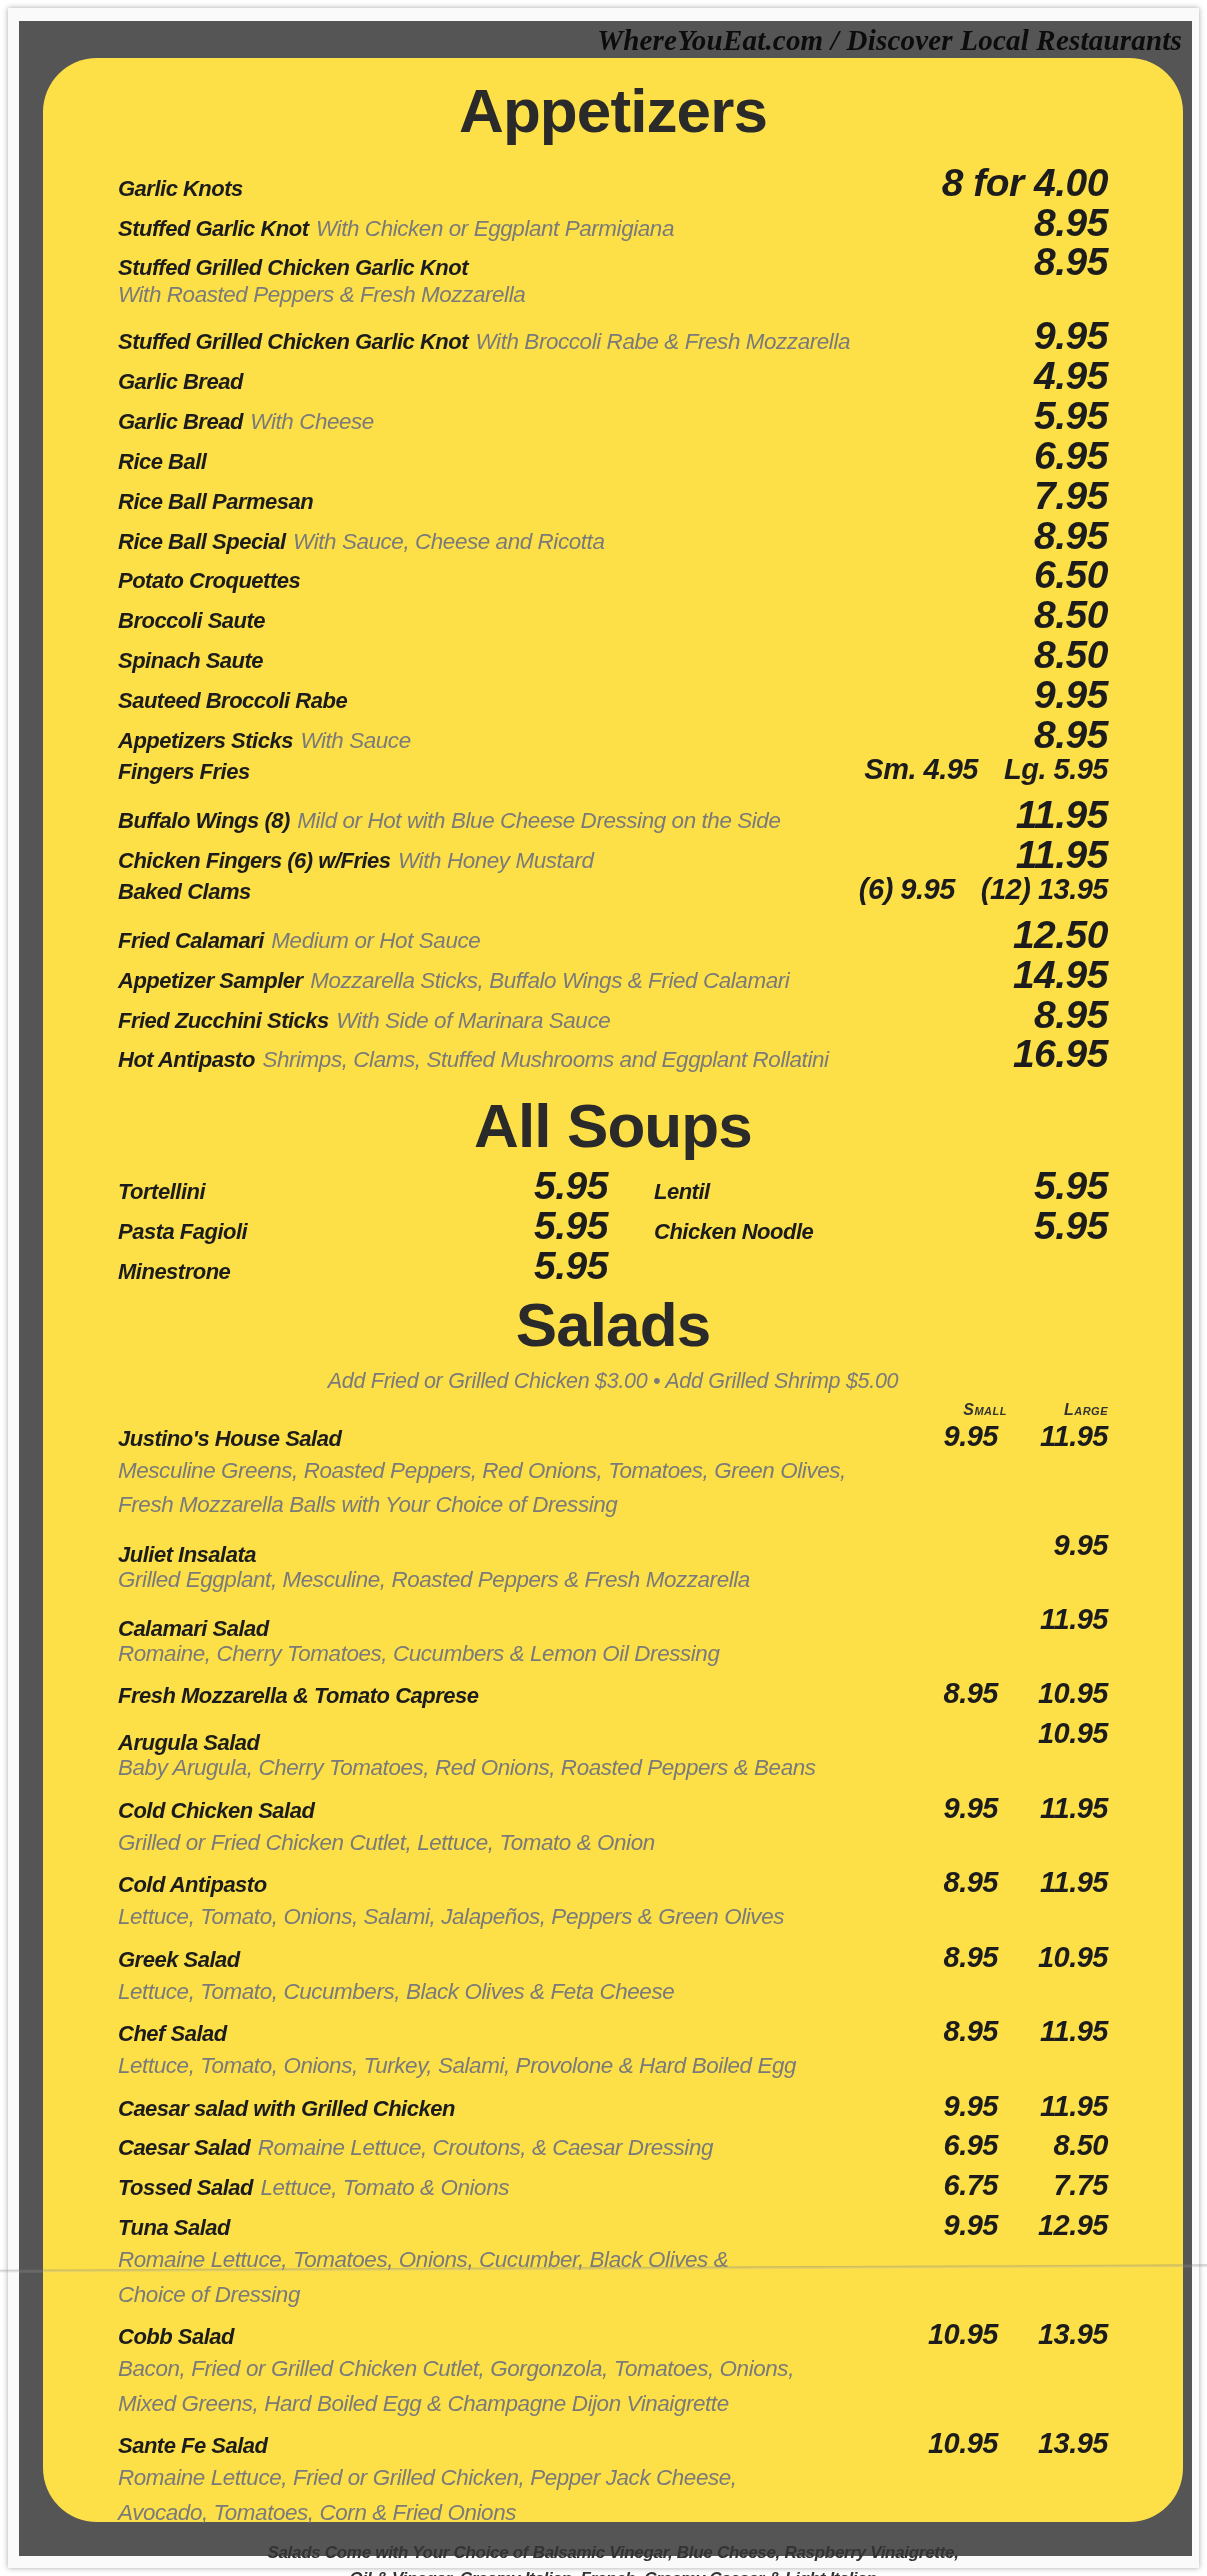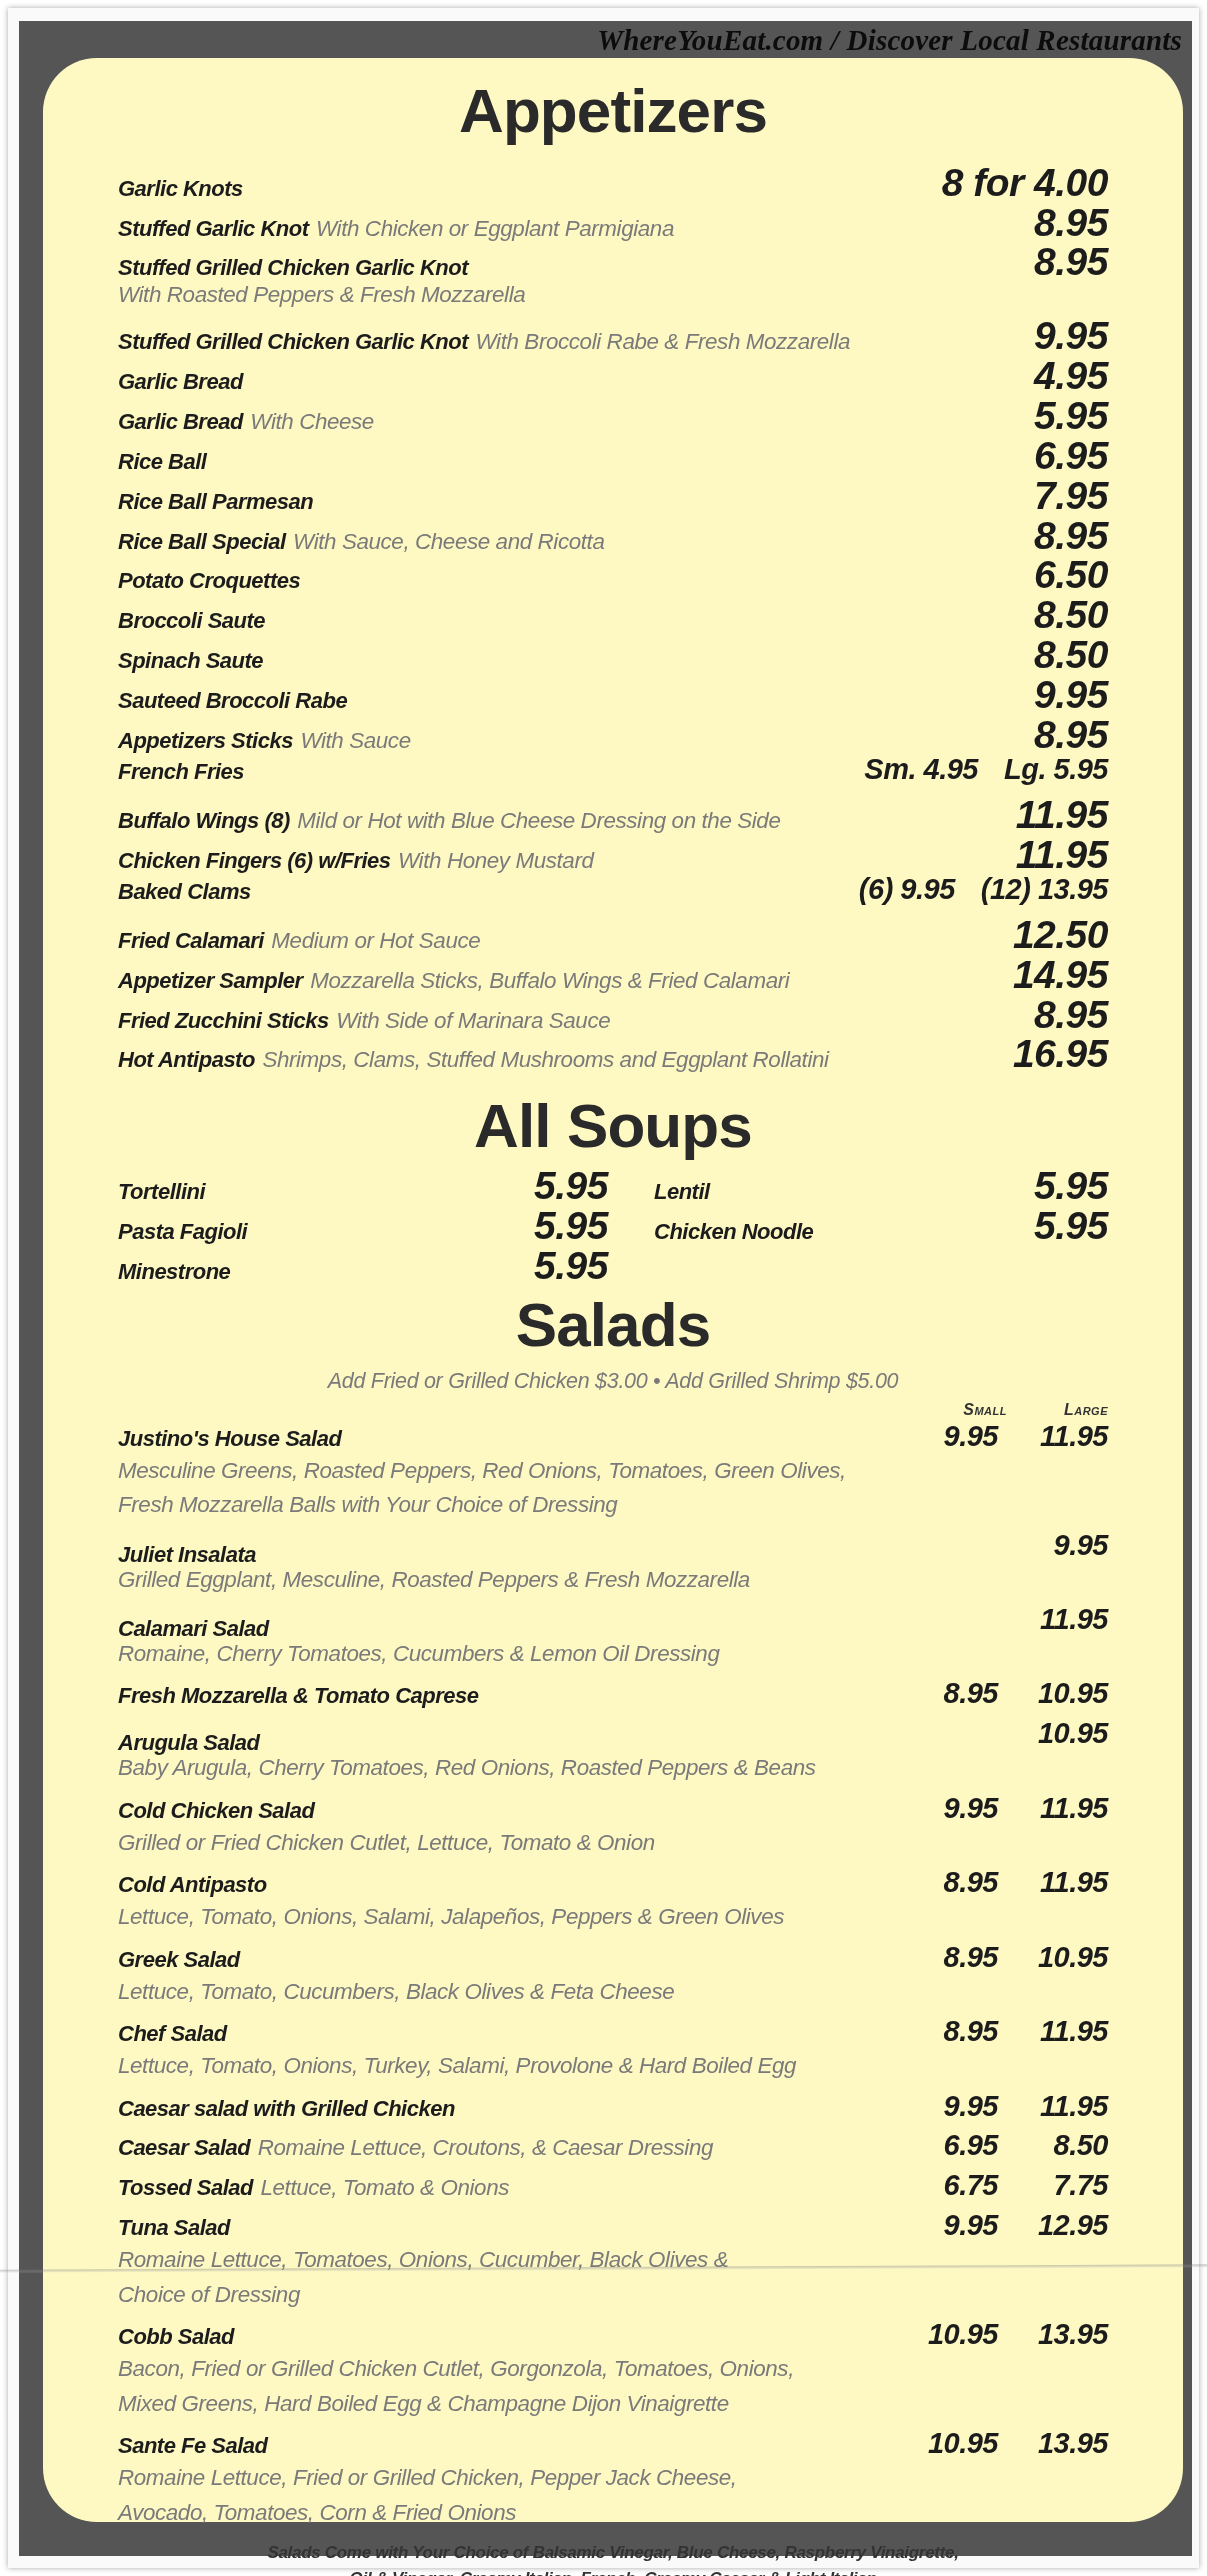--- a/index.html
+++ b/index.html
@@ -1,20 +1,20 @@
 <!DOCTYPE html>
 <html style="font-size:15px"><head>
 <meta charset="utf-8">
 <style>
   html,body{margin:0;padding:0;background:#ffffff;}
   body{width:1208px;height:2576px;position:relative;overflow:hidden;font-family:"Liberation Sans","DejaVu Sans",sans-serif;}
   .outer-shadow{position:absolute;left:7.5px;top:7.5px;width:1191px;height:2560px;background:#fafafa;box-shadow:0 0 5.6px rgba(0,0,0,0.35);}
   .frame{position:absolute;left:18.7px;top:20.5px;width:1173px;height:2535px;background:#555555;}
   .watermark{position:absolute;right:26px;top:24px;font-family:"Liberation Serif","DejaVu Serif",serif;font-style:italic;font-weight:bold;font-size:29px;color:#0c0c0c;letter-spacing:0.2px;}
-  .card{position:absolute;left:43px;top:58px;width:1140px;height:2464px;background:#fef9c3;border-radius:54px;}
+  .card{position:absolute;left:43px;top:58px;width:1140px;height:2464px;background:#fde047;border-radius:54px;}
   .content{position:absolute;left:75px;right:75px;top:0;}
   .section-title{text-align:center;font-weight:bold;color:#2a2a2a;letter-spacing:-0.9px;}
   .t-app{position:absolute;left:0;right:0;top:17px;font-size:62px;}
   .row{position:absolute;left:0;right:0;height:39px;display:flex;align-items:baseline;white-space:nowrap;}
   .name{font-weight:bold;font-style:italic;font-size:22px;color:#1c1c1c;letter-spacing:-0.5px;}
   .desc{font-style:italic;font-size:22.4px;color:#7a7a7a;margin-left:7.5px;letter-spacing:-0.4px;}
   .price{margin-left:auto;font-weight:bold;font-style:italic;font-size:39px;color:#1c1c1c;letter-spacing:-0.5px;text-align:right;}
   .price2{display:flex;margin-left:auto;gap:0;}
   .pcol{font-weight:bold;font-style:italic;font-size:29px;color:#1c1c1c;text-align:right;letter-spacing:-0.5px;}
   .desc-line{position:absolute;left:0;font-style:italic;font-size:22.4px;color:#7a7a7a;white-space:nowrap;letter-spacing:-0.4px;}
@@ -90,21 +90,21 @@
       <div class="row" style="top:615px">
         <span class="name">Sauteed Broccoli Rabe</span>
         <span class="price">9.95</span>
       </div>
       <div class="row" style="top:655px">
         <span class="name">Appetizers Sticks</span>
         <span class="desc">With Sauce</span>
         <span class="price">8.95</span>
       </div>
       <div class="row" style="top:695px">
-        <span class="name">French Fries</span>
+        <span class="name">Fingers Fries</span>
         <span class="price2">
           <span class="pcol" style="margin-right:26px">Sm. 4.95</span>
           <span class="pcol">Lg. 5.95</span>
         </span>
       </div>
       <div class="row" style="top:735px">
         <span class="name">Buffalo Wings (8)</span>
         <span class="desc">Mild or Hot with Blue Cheese Dressing on the Side</span>
         <span class="price">11.95</span>
       </div>

